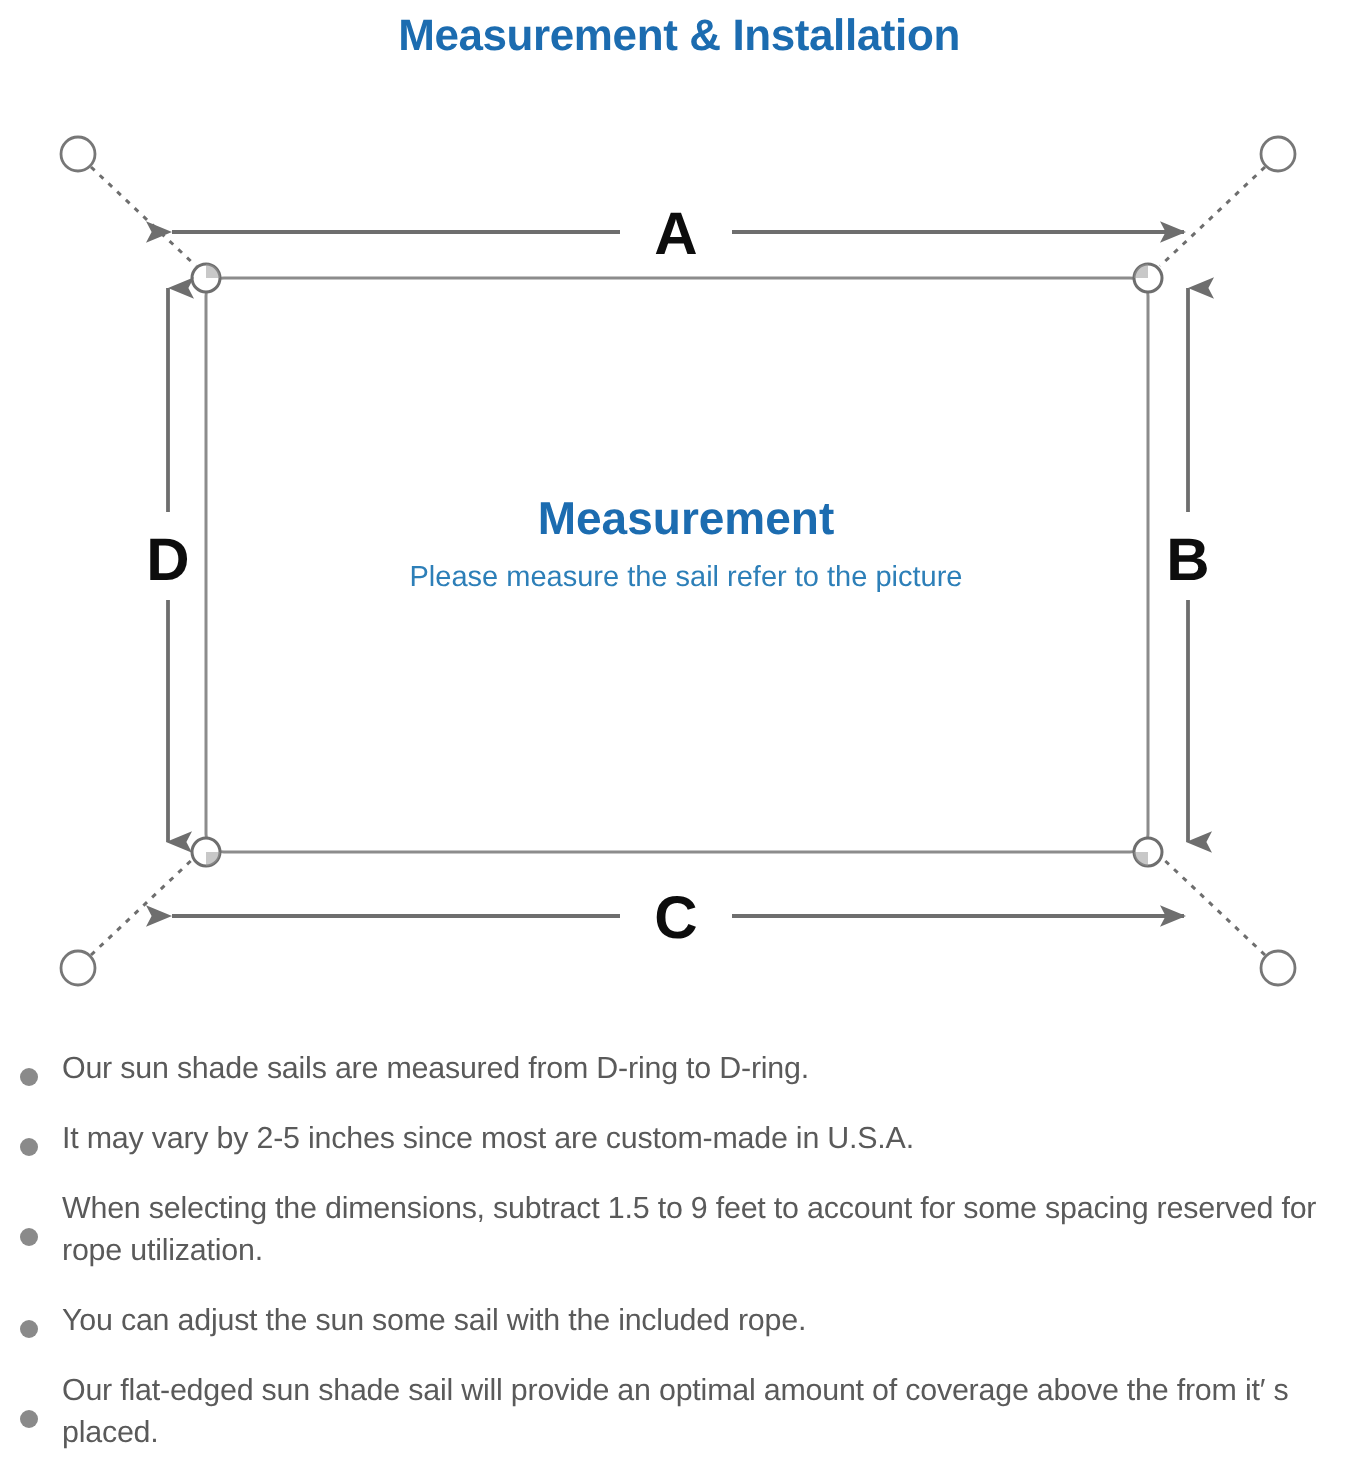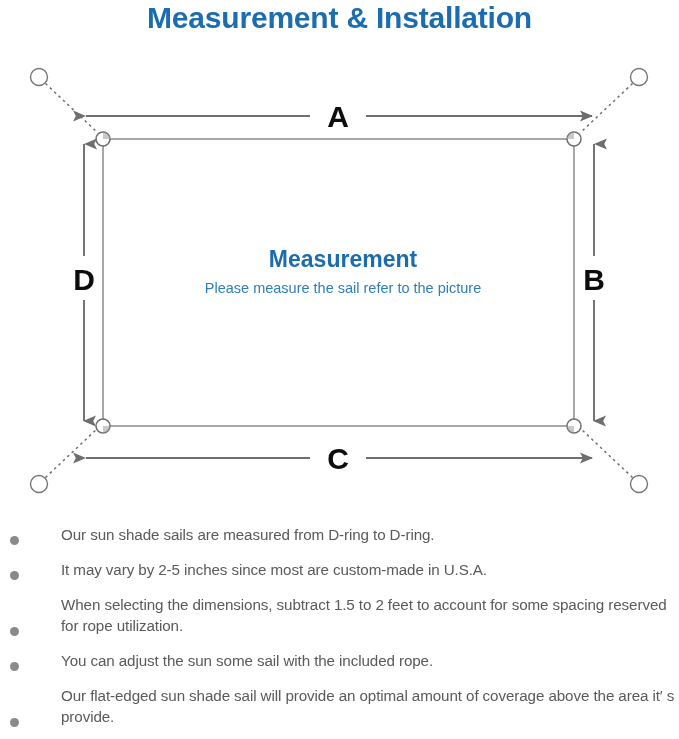--- a/index.html
+++ b/index.html
@@ -14,21 +14,21 @@
     font-family: "Liberation Sans", sans-serif;
     overflow: hidden;
   }
 
   #page-title {
     position: absolute;
     top: 0px;
     left: 0;
     width: 679px;
     text-align: center;
-    font-size: 30px;
+    font-size: 22px;
     font-weight: bold;
     color: #1c6cb0;
     letter-spacing: -0.2px;
     line-height: 36px;
     white-space: nowrap;
   }
 
   #diagram {
     position: absolute;
     top: 48px;
@@ -64,23 +64,22 @@
 
   #notes {
     position: absolute;
     left: 10px;
     top: 524px;
     width: 665px;
   }
 
   .note-row {
     display: flex;
-    align-items: flex-end;
+    align-items: center;
     margin-bottom: 14px;
-    gap: 30px;
   }
 
   .note-bullet {
     width: 9px;
     height: 9px;
     border-radius: 50%;
     background: #8a8a8a;
     flex: 0 0 auto;
     margin-top: 7px;
     margin-right: 12px;
@@ -182,26 +181,26 @@
     <span class="note-text">Our sun shade sails are measured from D-ring to D-ring.</span>
   </div>
 
   <div class="note-row">
     <span class="note-bullet"></span>
     <span class="note-text">It may vary by 2-5 inches since most are custom-made in U.S.A.</span>
   </div>
 
   <div class="note-row">
     <span class="note-bullet"></span>
-    <span class="note-text">When selecting the dimensions, subtract 1.5 to 2 feet to account for some spacing reserved for rope utilization.</span>
+    <span class="note-text">When selecting the dimensions, subtract 1.5 to 9 feet to account for some spacing reserved for rope utilization.</span>
   </div>
 
   <div class="note-row">
     <span class="note-bullet"></span>
     <span class="note-text">You can adjust the sun some sail with the included rope.</span>
   </div>
 
   <div class="note-row">
     <span class="note-bullet"></span>
-    <span class="note-text">Our flat-edged sun shade sail will provide an optimal amount of coverage above the area it′ s provide.</span>
+    <span class="note-text">Our flat-edged sun shade sail will provide an optimal amount of coverage above the from it′ s placed.</span>
   </div>
 
 </div>
 
 </body></html>

